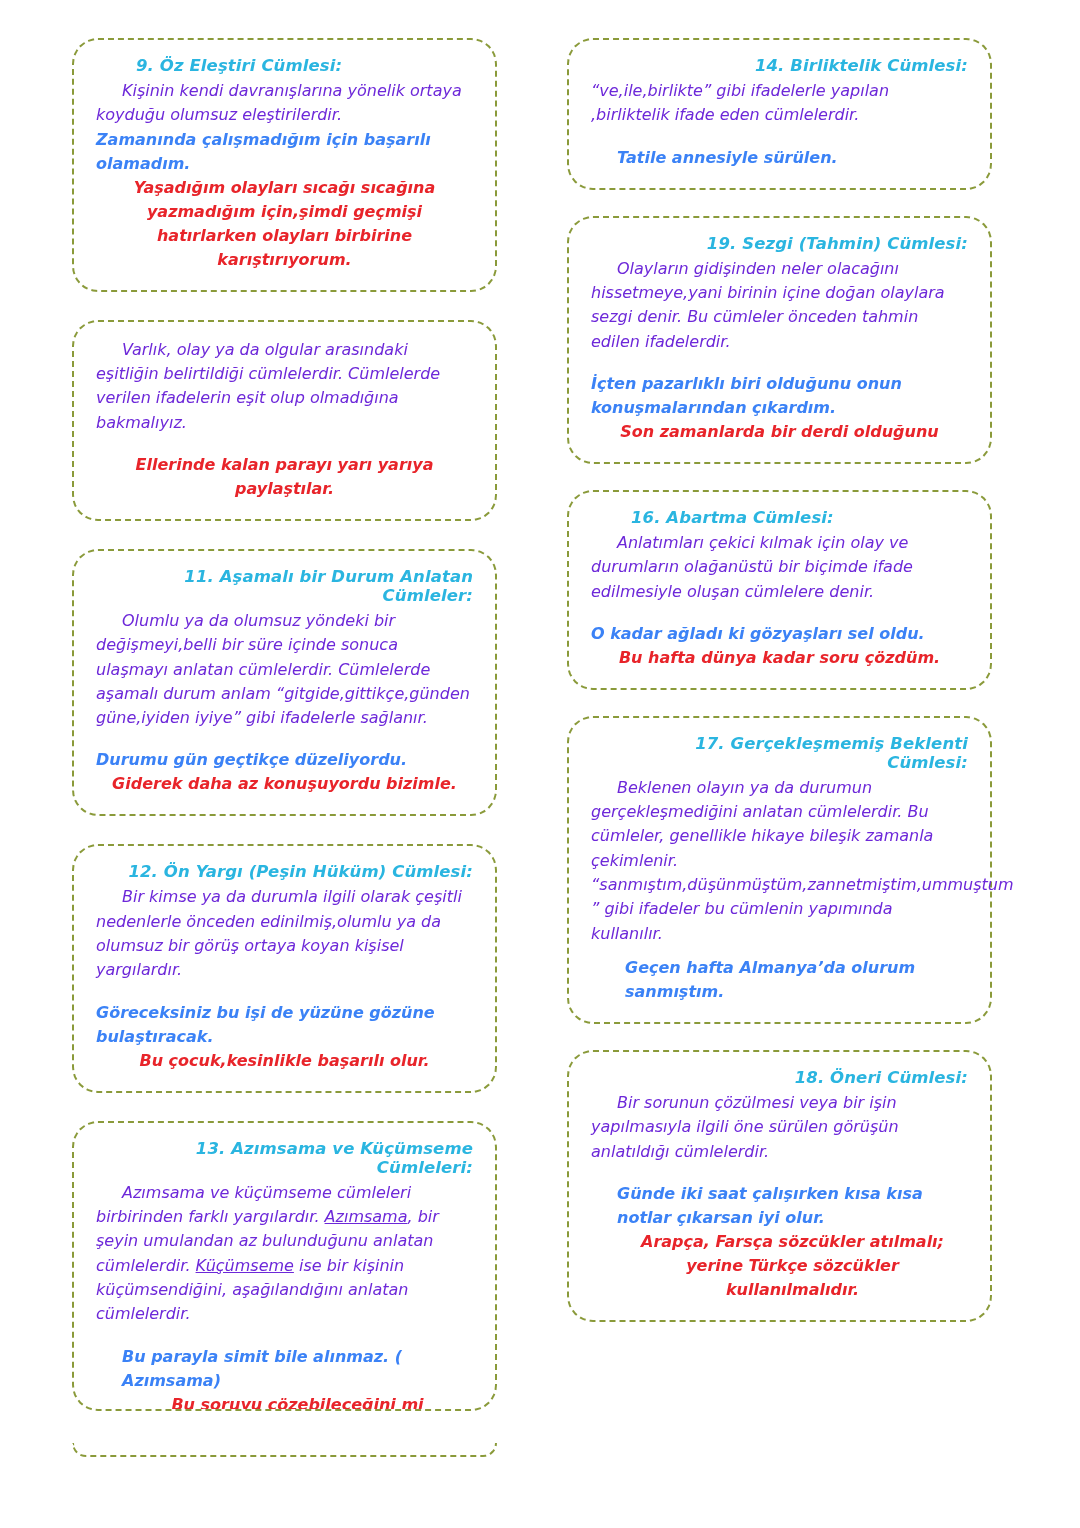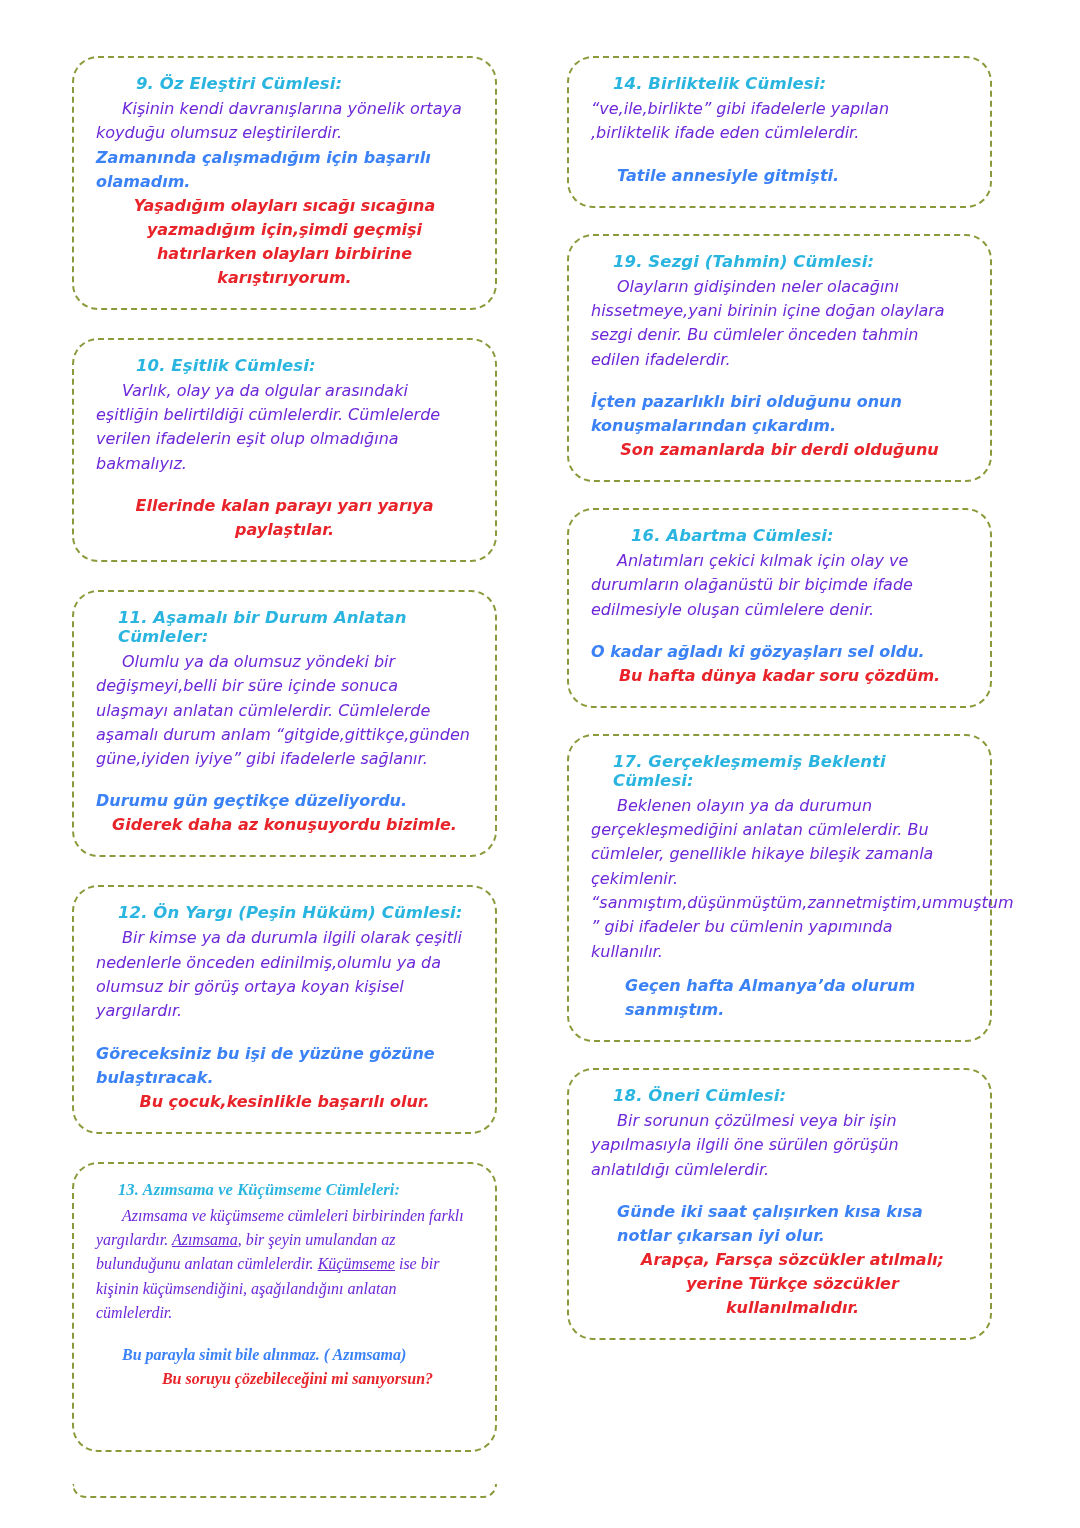--- a/index.html
+++ b/index.html
@@ -12,21 +12,21 @@
     height: 1528px;
     font-family: "DejaVu Sans", sans-serif;
     position: relative;
     overflow: hidden;
   }
   .page {
     width: 1080px;
     height: 1528px;
     position: relative;
     box-sizing: border-box;
-    padding: 56px 70px 0 72px;
+    padding: 38px 70px 0 72px;
   }
   .columns {
     display: flex;
     gap: 70px;
     align-items: flex-start;
   }
   .col {
     width: 425px;
     display: flex;
     flex-direction: column;
@@ -36,33 +36,32 @@
 
   .card {
     border: 2px dashed #8a9a3a;
     border-radius: 26px;
     box-sizing: border-box;
     padding: 16px 22px 18px 22px;
     background: #ffffff;
   }
   .card.clipped {
     overflow: hidden;
-    font-family: Liberation Serif, serif;
   }
 
   .title {
     color: #2ab5e0;
     font-size: 16.5px;
     font-weight: 700;
     font-style: italic;
     margin: 0 0 4px 0;
     padding-left: 34px;
     letter-spacing: 0.1px;
   }
-  .title.indent-small { padding-left: 22px; }
+  .title.indent-small { padding-left: 22px; text-align: right; }
   .title.indent-large { padding-left: 40px; }
 
   .def {
     color: #6d28d9;
     font-size: 16px;
     font-style: italic;
     line-height: 1.52;
     margin: 0;
   }
   .def .ind { display: inline-block; width: 26px; }
@@ -113,21 +112,20 @@
     <div class="col col-left">
 
       <div class="card">
         <p class="title indent-large">9. Öz Eleştiri Cümlesi:</p>
         <p class="def"><span class="ind"></span><span>Kişinin kendi davranışlarına yönelik ortaya koyduğu olumsuz eleştirilerdir.</span></p>
         <p class="ex-blue">Zamanında çalışmadığım için başarılı olamadım.</p>
         <p class="ex-red">Yaşadığım olayları sıcağı sıcağına yazmadığım için,şimdi geçmişi hatırlarken olayları birbirine karıştırıyorum.</p>
       </div>
 
       <div class="card">
-        <p class="title indent-large">10. Eşitlik Cümlesi:</p>
         <p class="def"><span class="ind"></span><span>Varlık, olay ya da olgular arasındaki eşitliğin belirtildiği cümlelerdir. Cümlelerde verilen ifadelerin eşit olup olmadığına bakmalıyız.</span></p>
         <div class="gap-md"></div>
         <p class="ex-red">Ellerinde kalan parayı yarı yarıya paylaştılar.</p>
       </div>
 
       <div class="card">
         <p class="title indent-small">11. Aşamalı bir Durum Anlatan Cümleler:</p>
         <p class="def"><span class="ind"></span><span>Olumlu ya da olumsuz yöndeki bir değişmeyi,belli bir süre içinde sonuca ulaşmayı anlatan cümlelerdir. Cümlelerde aşamalı durum anlam  “gitgide,gittikçe,günden güne,iyiden iyiye” gibi ifadelerle sağlanır.</span></p>
         <div class="gap-md"></div>
         <p class="ex-blue">Durumu gün geçtikçe düzeliyordu.</p>
@@ -152,21 +150,21 @@
       <div class="stub"></div>
 
     </div>
 
     <div class="col col-right">
 
       <div class="card">
         <p class="title indent-small">14. Birliktelik Cümlesi:</p>
         <p class="def">“ve,ile,birlikte” gibi ifadelerle yapılan ,birliktelik ifade eden cümlelerdir.</p>
         <div class="gap-md"></div>
-        <p class="ex-blue ind-ex">Tatile annesiyle gitmişti.</p>
+        <p class="ex-blue ind-ex">Tatile annesiyle sürülen.</p>
       </div>
 
       <div class="card">
         <p class="title indent-small">19. Sezgi (Tahmin) Cümlesi:</p>
         <p class="def"><span class="ind"></span><span>Olayların gidişinden neler olacağını hissetmeye,yani birinin içine doğan olaylara sezgi denir. Bu cümleler önceden tahmin edilen ifadelerdir.</span></p>
         <div class="gap-md"></div>
         <p class="ex-blue">İçten pazarlıklı biri olduğunu onun konuşmalarından çıkardım.</p>
         <p class="ex-red">Son zamanlarda bir derdi olduğunu</p>
       </div>
 

